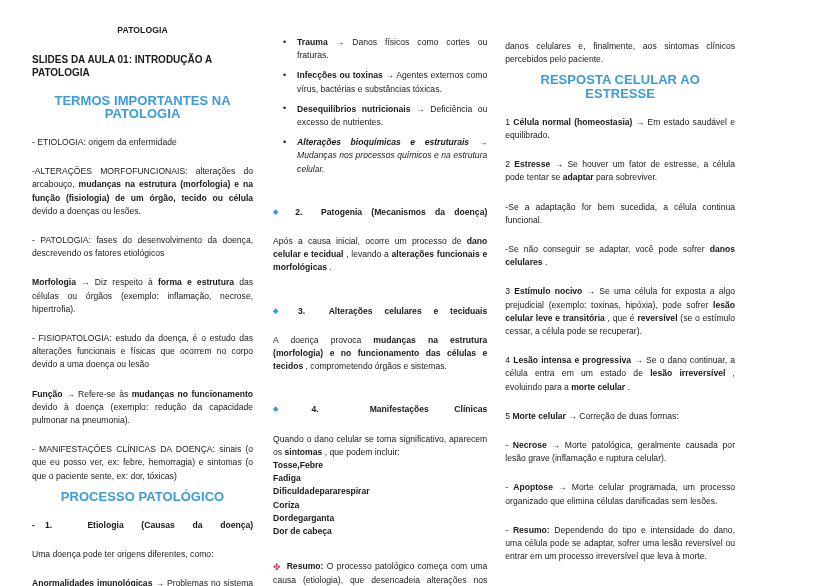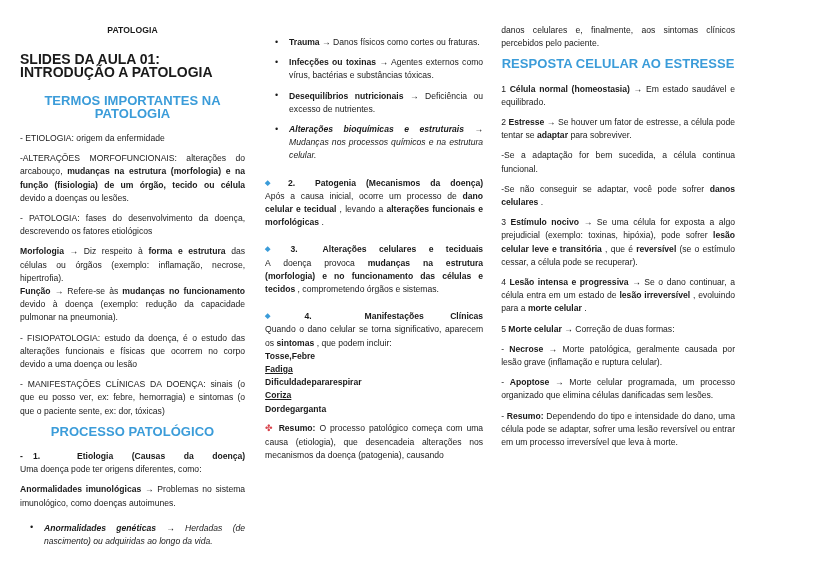--- a/index.html
+++ b/index.html
@@ -14,57 +14,57 @@
     font-family: "Liberation Sans", sans-serif;
     color: #1a1a1a;
     overflow: hidden;
   }
   .page {
     position: relative;
     width: 755px;
     height: 586px;
     background: #ffffff;
     box-sizing: border-box;
-    padding: 24px 20px 10px 20px;
+    padding: 24px 20px 10px 32px;
   }
   .cols {
     display: flex;
     flex-direction: row;
     align-items: flex-start;
     gap: 0;
     height: 100%;
   }
   .col {
     box-sizing: border-box;
     font-size: 8.6px;
     line-height: 13.2px;
     text-align: justify;
     hyphens: none;
   }
   .col-1 { width: 276px; padding-right: 20px; }
   .col-2 { width: 266px; padding-right: 18px; }
   .col-3 { width: 266px; padding-right: 0px; }
 
   p {
-    margin: 0 0 7px 0;
+    margin: 16px 0 7px 0;
     text-align: justify;
   }
   p.tight { margin-bottom: 0; }
   b, .b { font-weight: bold; }
 
   .doc-title {
     text-align: center;
     font-weight: bold;
     font-size: 8.6px;
     margin: 0 0 14px 0;
     letter-spacing: 0.1px;
   }
   .sub-title {
     font-weight: bold;
-    font-size: 14px;
+    font-size: 10px;
     margin: 16px 0 14px 0;
     text-align: left;
   }
   .section-heading {
     color: #3b9cd9;
     font-weight: bold;
     font-size: 13px;
     text-align: center;
     margin: 0 0 12px 0;
     letter-spacing: 0.05px;
@@ -111,21 +111,20 @@
 
   .symptom-line {
     display: block;
     font-weight: bold;
     text-align: justify;
     text-align-last: justify;
     margin: 0;
   }
   .symptom-line.left-only {
     text-align-last: left;
-    text-decoration: underline;
   }
 
   .resumo-star {
     color: #d8424a;
     font-size: 9px;
     margin-right: 6px;
     vertical-align: -0.5px;
   }
 
   .arrow { font-weight: normal; }
@@ -146,23 +145,23 @@
       <div class="section-heading">TERMOS IMPORTANTES NA PATOLOGIA</div>
 
       <p>- ETIOLOGIA: origem da enfermidade</p>
 
       <p><span>-ALTERAÇÕES MORFOFUNCIONAIS: alterações do arcabouço, </span><b>mudanças na estrutura (morfologia) e na função (fisiologia) de um órgão, tecido ou célula</b><span> devido a doenças ou lesões.</span></p>
 
       <p>- PATOLOGIA: fases do desenvolvimento da doença, descrevendo os fatores etiológicos</p>
 
       <p class="tight"><b>Morfologia</b> <span class="arrow">→</span><span> Diz respeito à </span><b>forma e estrutura</b><span> das células ou órgãos (exemplo: inflamação, necrose, hipertrofia).</span></p>
 
+      <p>- FISIOPATOLOGIA: estudo da doença, é o estudo das alterações funcionais e físicas que ocorrem no corpo devido a uma doença ou lesão</p>
+
       <p><b>Função</b> <span class="arrow">→</span><span> Refere-se às </span><b>mudanças no funcionamento</b><span> devido à doença (exemplo: redução da capacidade pulmonar na pneumonia).</span></p>
-
-      <p>- FISIOPATOLOGIA: estudo da doença, é o estudo das alterações funcionais e físicas que ocorrem no corpo devido a uma doença ou lesão</p>
 
       <p>- MANIFESTAÇÕES CLÍNICAS DA DOENÇA: sinais (o que eu posso ver, ex: febre, hemorragia) e sintomas (o que o paciente sente, ex: dor, tóxicas)</p>
 
       <div class="section-heading">PROCESSO PATOLÓGICO</div>
 
       <p class="tight">
         <span class="num-head-line"><span class="dash-bullet">-</span><b>1.</b>&nbsp;&nbsp;<b>Etiologia (Causas da doença)</b></span>
       </p>
       <p>Uma doença pode ter origens diferentes, como:</p>
 
@@ -203,20 +202,21 @@
         <span class="num-head-line"><span class="diamond-bullet">◆</span><b>4.</b>&nbsp;&nbsp;<b>Manifestações Clínicas</b></span>
       </p>
       <p class="tight"><span>Quando o dano celular se torna significativo, aparecem os </span><b>sintomas</b><span> , que podem incluir:</span></p>
 
       <div>
         <span class="symptom-line"><span>Tosse,</span><span>Febre</span></span>
         <span class="symptom-line left-only"><span>Fadiga</span></span>
         <span class="symptom-line"><span>Dificuldade</span><span>para</span><span>respirar</span></span>
         <span class="symptom-line left-only"><span>Coriza</span></span>
         <span class="symptom-line"><span>Dor</span><span>de</span><span>garganta</span></span>
+        <span class="symptom-line left-only"><span>Dor de cabeça</span></span>
       </div>
 
       <div class="spacer-sm"></div>
 
       <p><span class="resumo-star">✤</span><b>Resumo:</b><span> O processo patológico começa com uma causa (etiologia), que desencadeia alterações nos mecanismos da doença (patogenia), causando</span></p>
 
     </div>
 
     <div class="col col-3">
 

